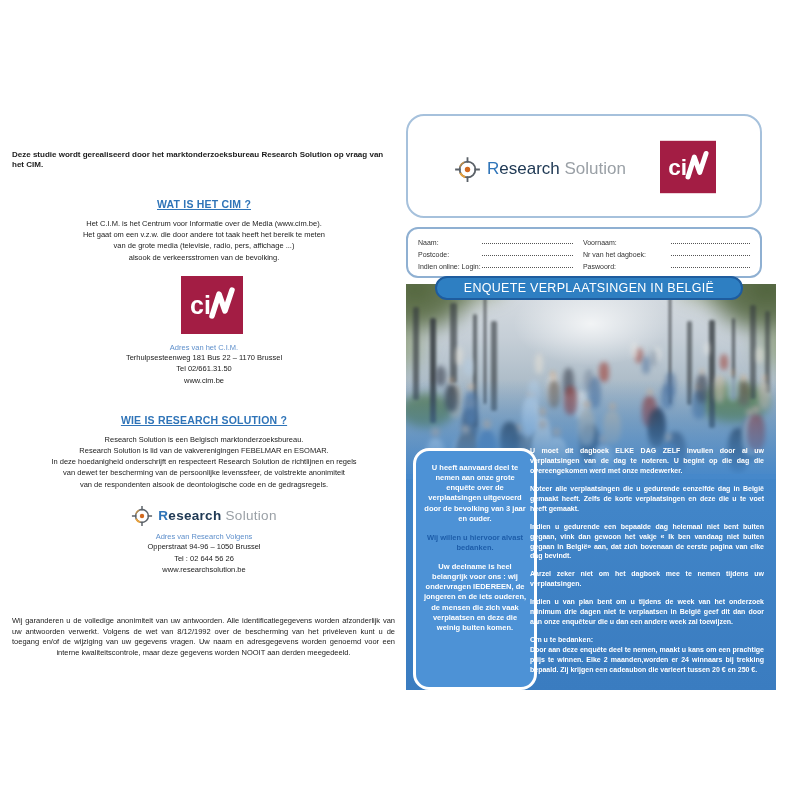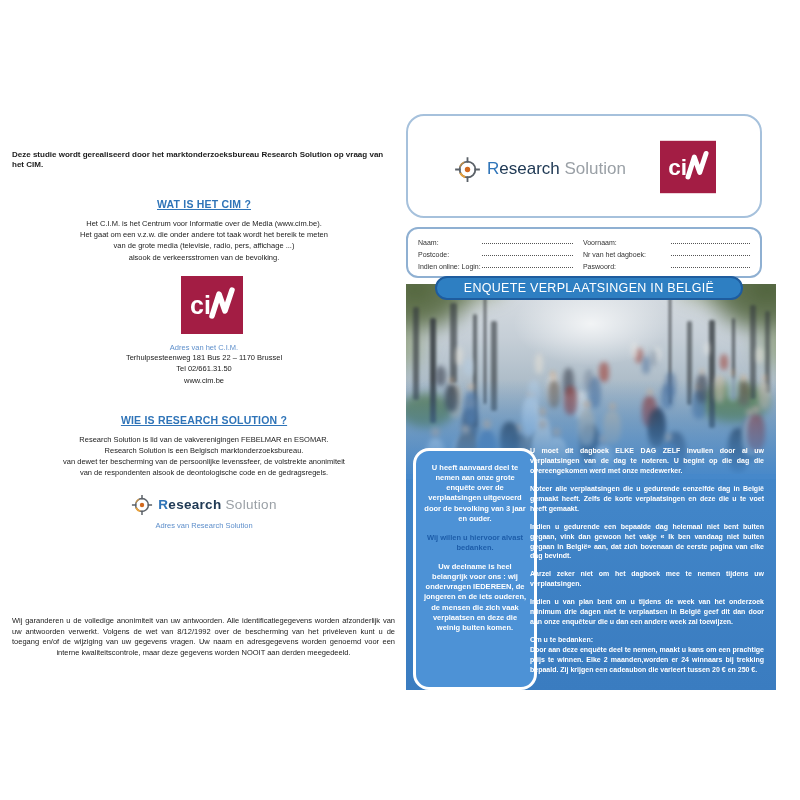--- a/index.html
+++ b/index.html
@@ -83,21 +83,21 @@
 </head>
 <body>
 
 <section class="left-col">
   <p class="intro-line">Deze studie wordt gerealiseerd door het marktonderzoeksbureau Research Solution op vraag van het CIM.</p>
 
   <div class="center-col">
     <h3 class="sec-heading">WAT IS HET CIM ?</h3>
     <div class="plines">
       <div>Het C.I.M. is het Centrum voor Informatie over de Media (www.cim.be).</div>
-      <div>Het gaat om een v.z.w. die onder andere tot taak wordt het bereik te meten</div>
+      <div>Het gaat om een v.z.w. die door andere tot taak heeft het bereik te meten</div>
       <div>van de grote media (televisie, radio, pers, affichage ...)</div>
       <div>alsook de verkeersstromen van de bevolking.</div>
     </div>
 
     <div class="cim-logo-sm cim-box">
       <svg width="62" height="58" viewBox="0 0 62 58">
         <rect width="62" height="58" fill="#a31d44"></rect>
         <text x="9" y="38" font-family="Liberation Sans, sans-serif" font-weight="bold" font-size="25" fill="#ffffff">ci</text>
         <path d="M31 40 L38 18 L44 35 L51 14" stroke="#ffffff" stroke-width="5.5" stroke-linecap="round" stroke-linejoin="round" fill="none"></path>
       </svg>
@@ -105,38 +105,44 @@
 
     <div class="addr-label">Adres van het C.I.M.</div>
     <div class="addr">
       <div>Terhulpsesteenweg 181 Bus 22 – 1170 Brussel</div>
       <div>Tel  02/661.31.50</div>
       <div>www.cim.be</div>
     </div>
 
     <h3 class="sec-heading">WIE IS RESEARCH SOLUTION ?</h3>
     <div class="plines">
+      <div>Research Solution is een Belgisch marktonderzoeksbureau.</div>
       <div>Research Solution is lid van de vakverenigingen  FEBELMAR en ESOMAR.</div>
-      <div>Research Solution is een Belgisch marktonderzoeksbureau.</div>
+      <div>In deze hoedanigheid onderschrijft en respecteert Research Solution de richtlijnen en regels</div>
       <div>van dewet ter bescherming van de persoonlijke levenssfeer, de volstrekte anonimiteit</div>
       <div>van de respondenten alsook de deontologische code en de gedragsregels.</div>
     </div>
 
     <div class="rs-logo-row">
       <svg class="crosshair" width="22" height="22" viewBox="0 0 24 24">
         <circle cx="12" cy="12" r="7" fill="none" stroke="#5b6168" stroke-width="1.6"></circle>
         <path d="M12 1 L12 6 M12 18 L12 23 M1 12 L6 12 M18 12 L23 12" stroke="#5b6168" stroke-width="1.6"></path>
         <path d="M5.5 15 A7.2 7.2 0 0 0 10 18.8" fill="none" stroke="#e8a13c" stroke-width="2"></path>
         <path d="M5.2 9.5 A7.2 7.2 0 0 1 9 5.6" fill="none" stroke="#e8a13c" stroke-width="1.4" opacity=".7"></path>
         <circle cx="12" cy="12" r="2.4" fill="#d2691e"></circle>
       </svg>
       <span class="rs-word"><span class="rs-r">R</span><span class="rs-rest">esearch</span> <span class="rs-sol">Solution</span></span>
     </div>
 
-    <div class="addr-label">Adres van Research Solution</div>
+    <div class="addr-label">Adres van Research Volgens</div>
+    <div class="addr">
+      <div>Opperstraat 94-96 – 1050 Brussel</div>
+      <div>Tel : 02 644 56 26</div>
+      <div>www.researchsolution.be</div>
+    </div>
   </div>
 
   <p class="footer-par">Wij garanderen u de volledige anonimiteit van uw antwoorden. Alle identificatiegegevens worden afzonderlijk van uw antwoorden verwerkt. Volgens de wet van 8/12/1992 over de bescherming van het privéleven kunt u de toegang en/of de wijziging van uw gegevens vragen. Uw naam en adresgegevens worden genoemd voor een interne kwaliteitscontrole, maar deze gegevens worden NOOIT aan derden meegedeeld.</p>
 </section>
 
 <section class="right-col">
 
   <div class="logos-card">
     <div class="rs-big">
       <svg class="crosshair" width="27" height="27" viewBox="0 0 24 24">

